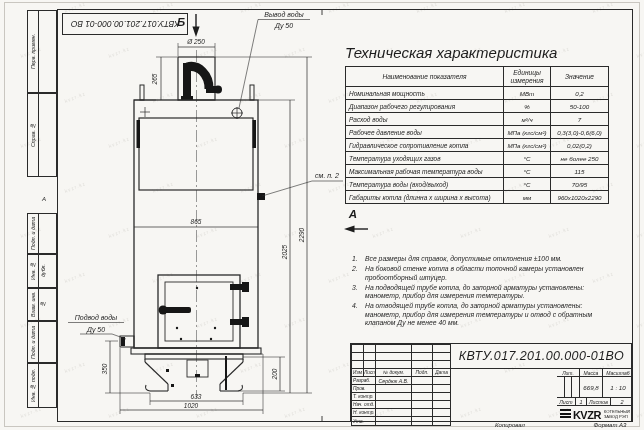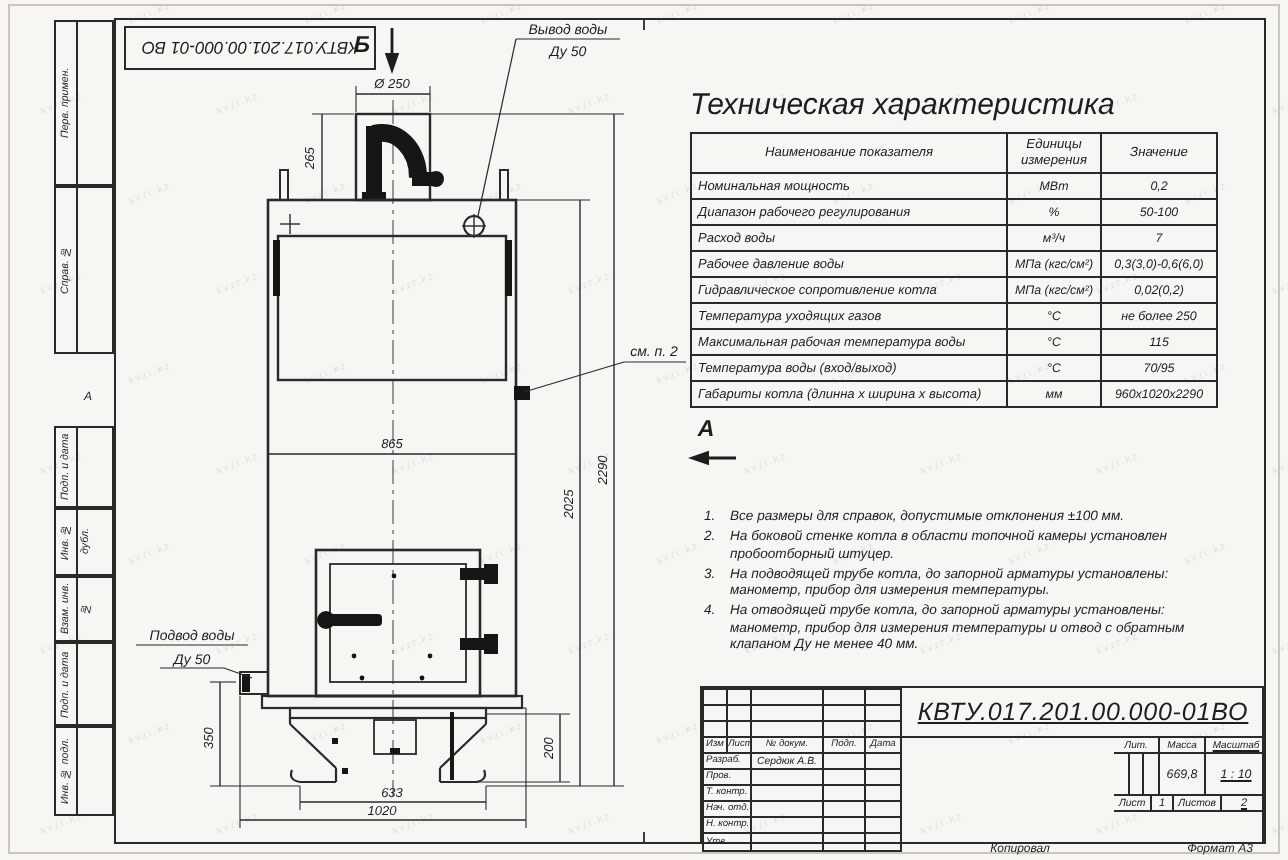--- a/index.html
+++ b/index.html
@@ -28,21 +28,21 @@
   .note{display:flex;font-size:6.8px;line-height:1.22;margin-bottom:2px;}
   .note .n{width:13px;flex:none;}
   .note .t{flex:1;}
   
   .tb{border:1.6px solid #2a2a2a;}
   table.tbgrid{border-collapse:collapse;table-layout:fixed;width:99px;}
   table.tbgrid td{border:0.8px solid #2a2a2a;font-size:4.8px;text-align:center;
       padding:0;overflow:hidden;white-space:nowrap;height:7px;}
   .cell{border-right:1px solid #2a2a2a;border-bottom:1px solid #2a2a2a;
         display:flex;align-items:center;justify-content:center;overflow:hidden;}
-  .nb{border-bottom:none;} .nr{border-right:none;text-decoration:underline;}
+  .nb{border-bottom:none;} .nr{border-right:none;}
   .logo-stripes{width:11px;height:11px;flex:none;margin-right:2px;
       background:repeating-linear-gradient(#121212 0 2px,transparent 2px 3.6px);}
   .logo-word{font-style:normal;font-weight:900;font-size:11px;letter-spacing:-0.5px;color:#111;}
   .org{font-style:normal;font-size:4.2px;line-height:1.15;margin-left:3px;color:#222;text-align:left;}
   .ftr{font-size:6px;}
   svg text{font-family:"Liberation Sans",sans-serif;font-style:italic;fill:#1d1d1d;}
   .dt{font-size:6.5px;}
   .lbl{font-size:7px;}
   .viewl{font-size:11.5px;font-weight:bold;}
 </style>
@@ -517,18 +517,26 @@
       <div class="abs cell" style="left:214px;top:33px;width:7px;height:21px;"></div>
       <div class="abs cell" style="left:221px;top:33px;width:8px;height:21px;"></div>
       <div class="abs cell" style="left:229px;top:33px;width:23px;height:21px;font-size:6.2px;">669,8</div>
       <div class="abs cell nr" style="left:252px;top:33px;width:30px;height:21px;font-size:6.2px;">1 : 10</div>
 
       <div class="abs cell" style="left:206px;top:54px;width:19px;height:8px;font-size:5.2px;">Лист</div>
       <div class="abs cell" style="left:225px;top:54px;width:11px;height:8px;font-size:5.5px;">1</div>
       <div class="abs cell" style="left:236px;top:54px;width:24px;height:8px;font-size:5.2px;">Листов</div>
       <div class="abs cell nr" style="left:260px;top:54px;width:22px;height:8px;font-size:5.5px;">2</div>
 
+      <div class="abs" style="left:206px;top:62px;width:76px;height:17px;display:flex;align-items:center;justify-content:center;">
+        <div class="logo-stripes"></div>
+        <div class="logo-word">KVZR</div>
+        <div class="org">
+          <div>КОТЕЛЬНЫЙ</div>
+          <div>ЗАВОД  РЭП</div>
+        </div>
+      </div>
     </div>
 
     <div class="abs ftr" style="left:480px;top:422px;width:60px;text-align:center;">Копировал</div>
     <div class="abs ftr" style="left:580px;top:422px;width:60px;text-align:center;">Формат А3</div>
   </div>
 </div>
 
 </body></html>

